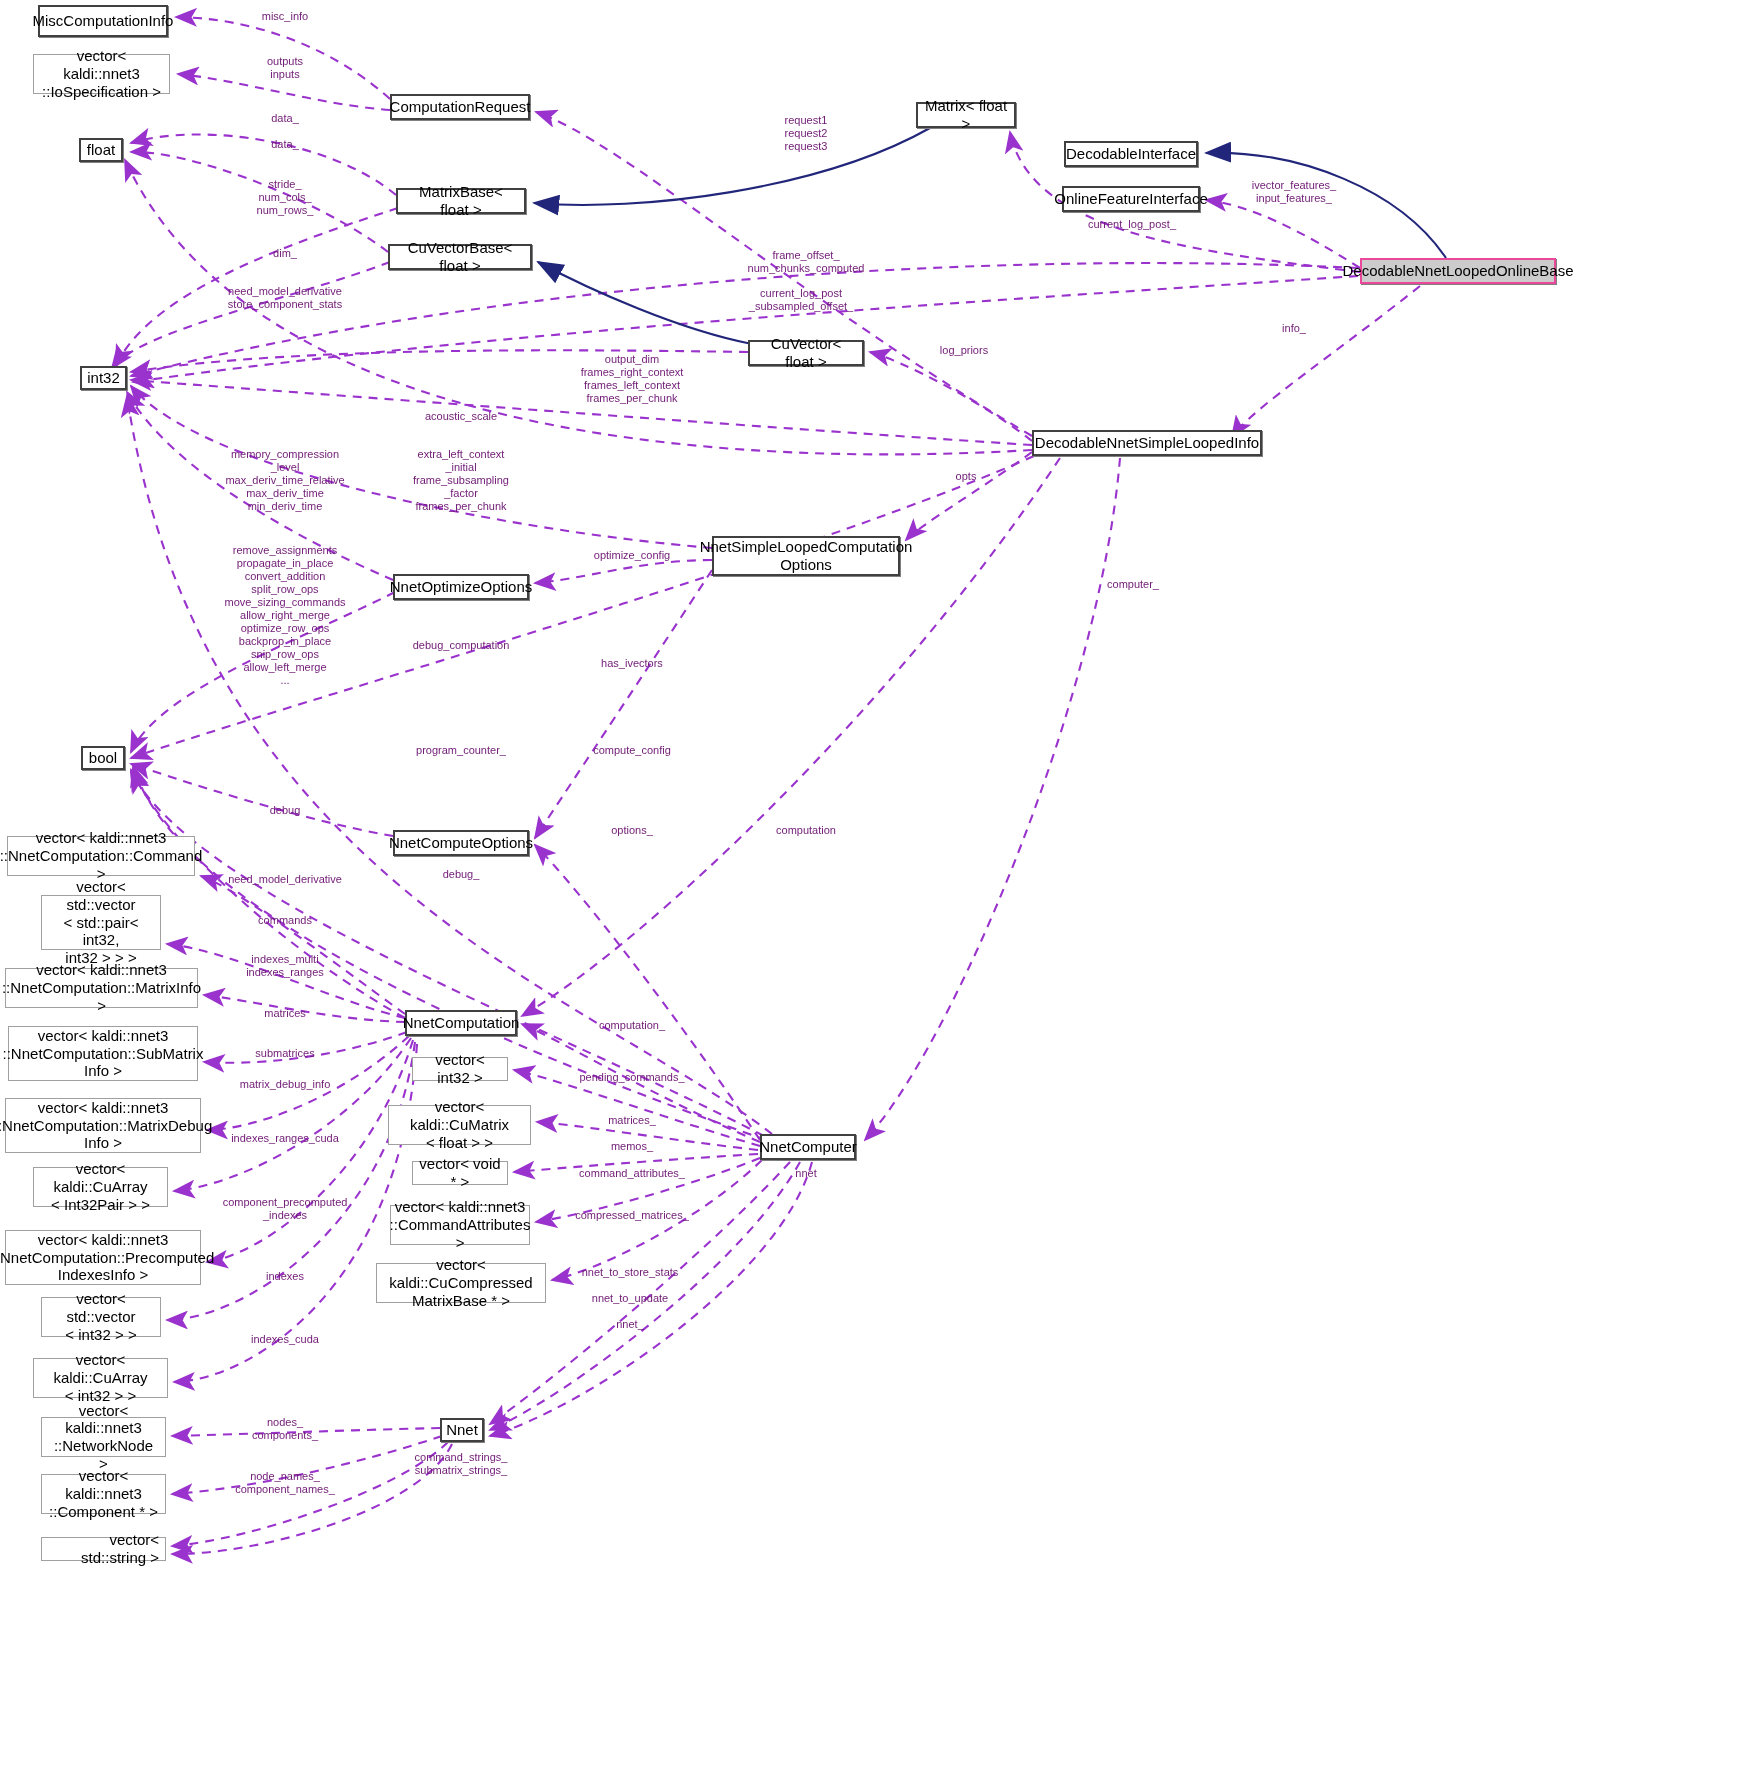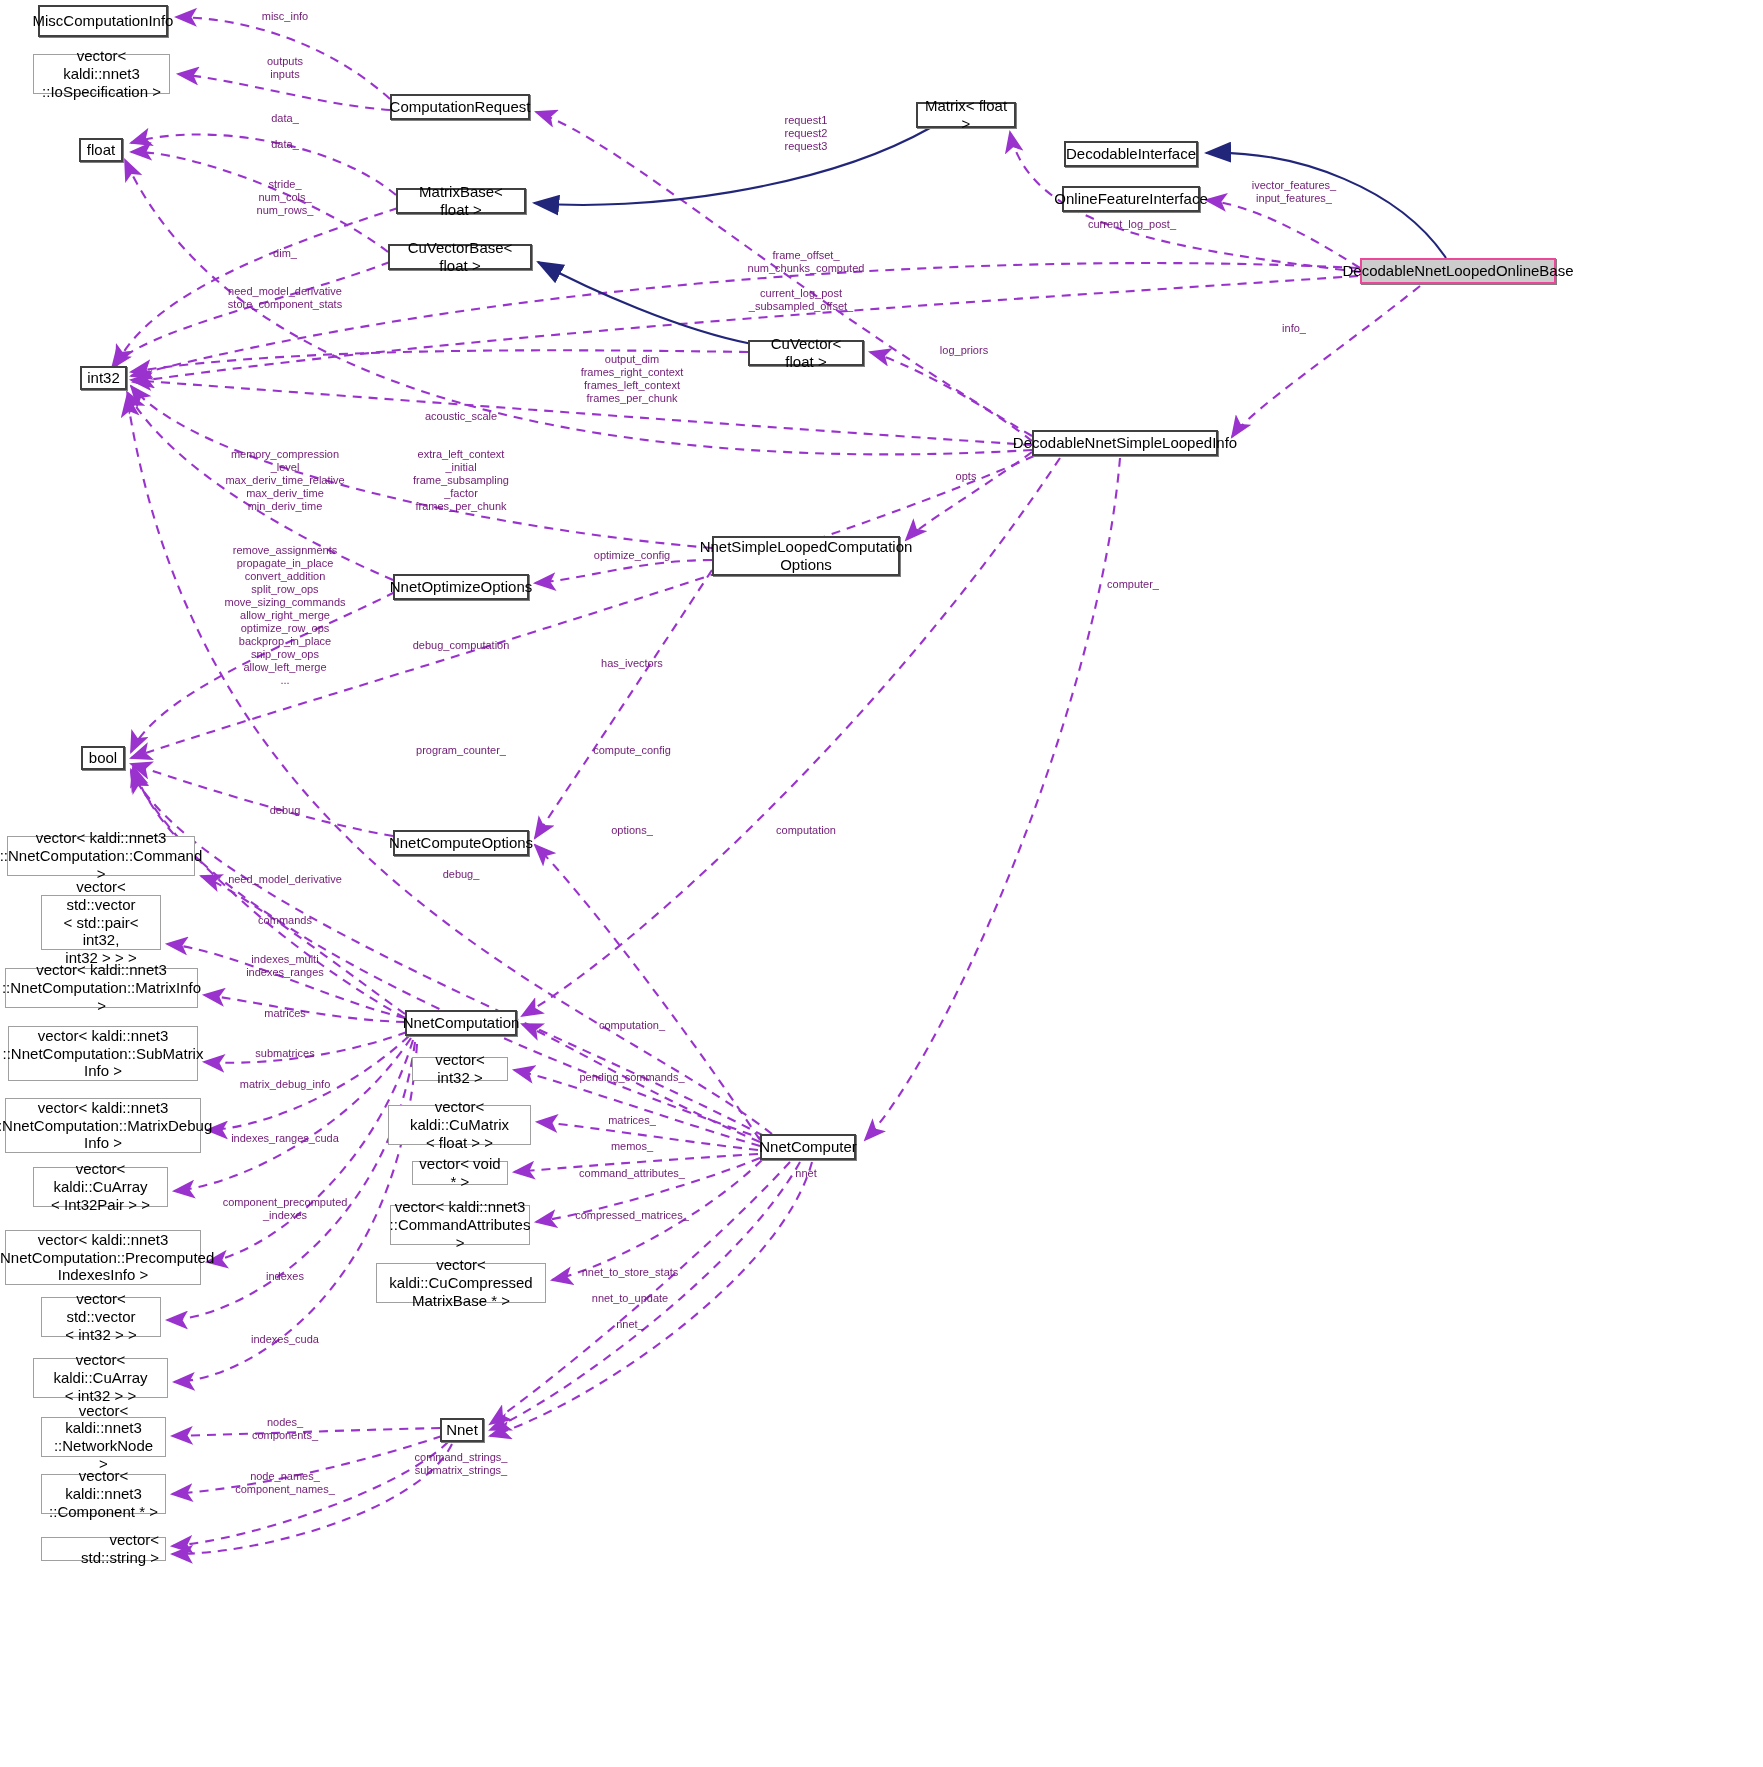--- a/index.html
+++ b/index.html
@@ -172,21 +172,21 @@
     <div class="node solid" style="left: 390px; top: 94px; width: 140px; height: 26px;">ComputationRequest</div>
     <div class="node solid" style="left: 79px; top: 138px; width: 44px; height: 24px;">float</div>
     <div class="node solid" style="left: 916px; top: 102px; width: 100px; height: 26px;">Matrix&lt; float &gt;</div>
     <div class="node solid" style="left: 1064px; top: 141px; width: 134px; height: 26px;">DecodableInterface</div>
     <div class="node solid" style="left: 1062px; top: 186px; width: 138px; height: 26px;">OnlineFeatureInterface</div>
     <div class="node solid" style="left: 396px; top: 188px; width: 130px; height: 26px;">MatrixBase&lt; float &gt;</div>
     <div class="node solid" style="left: 388px; top: 244px; width: 144px; height: 26px;">CuVectorBase&lt; float &gt;</div>
     <div class="node focus" style="left: 1360px; top: 258px; width: 196px; height: 26px;">DecodableNnetLoopedOnlineBase</div>
     <div class="node solid" style="left: 748px; top: 340px; width: 116px; height: 26px;">CuVector&lt; float &gt;</div>
     <div class="node solid" style="left: 80px; top: 366px; width: 47px; height: 24px;">int32</div>
-    <div class="node solid" style="left: 1032px; top: 430px; width: 186px; height: 26px;">DecodableNnetSimpleLoopedInfo</div>
+    <div class="node solid" style="left: 1032px; top: 430px; width: 230px; height: 26px;">DecodableNnetSimpleLoopedInfo</div>
     <div class="node solid" style="left: 712px; top: 536px; width: 188px; height: 40px;">NnetSimpleLoopedComputation
 Options</div>
     <div class="node solid" style="left: 393px; top: 574px; width: 136px; height: 26px;">NnetOptimizeOptions</div>
     <div class="node solid" style="left: 81px; top: 746px; width: 44px; height: 24px;">bool</div>
     <div class="node solid" style="left: 393px; top: 830px; width: 136px; height: 26px;">NnetComputeOptions</div>
     <div class="node plain" style="left: 7px; top: 836px; width: 188px; height: 40px;">vector&lt; kaldi::nnet3
 ::NnetComputation::Command &gt;</div>
     <div class="node plain" style="left: 41px; top: 895px; width: 120px; height: 55px;">vector&lt; std::vector
 &lt; std::pair&lt; int32,
 int32 &gt; &gt; &gt;</div>

